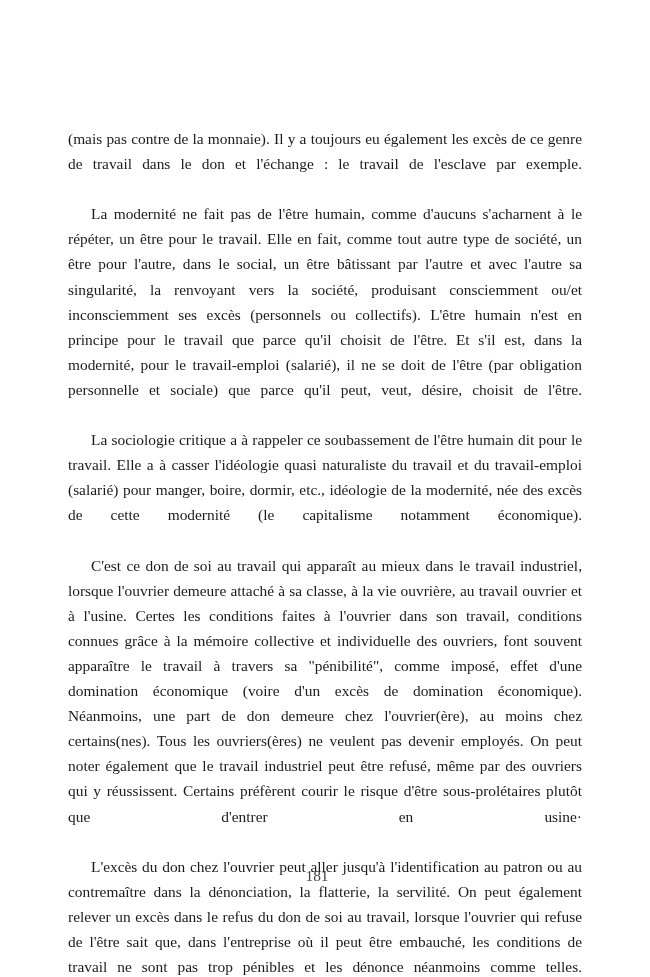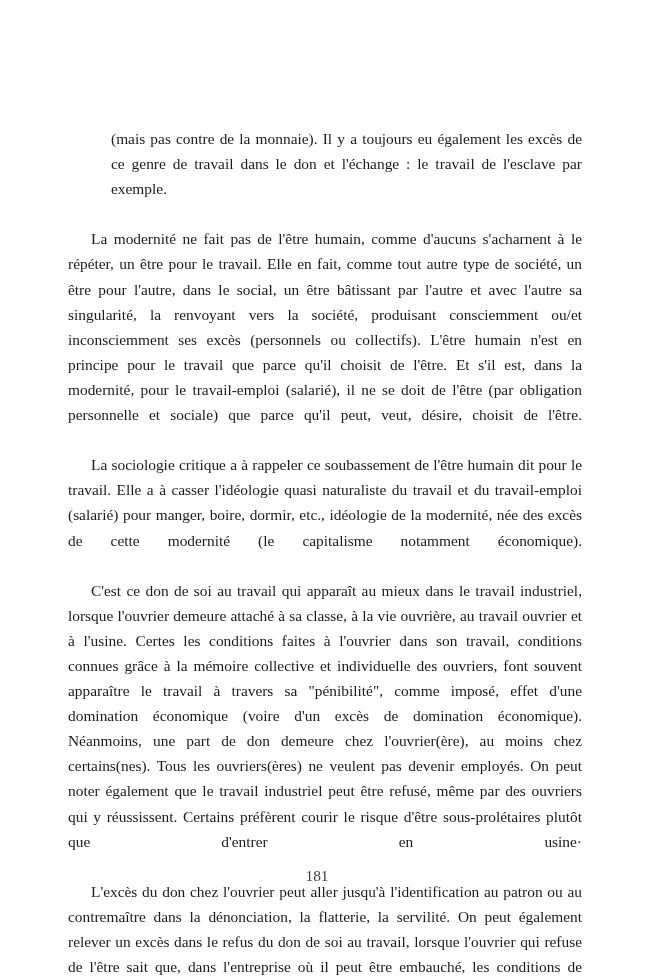--- a/index.html
+++ b/index.html
@@ -35,21 +35,20 @@
     text-align: justify;
     text-justify: inter-word;
     text-indent: 23px;
     hyphens: none;
     -webkit-hyphens: none;
     word-spacing: 0.1px;
   }
 
   .para.no-indent {
     text-indent: 0;
-    margin-left: 43px;
   }
 
   
   .para:after {
     content: "";
     display: inline-block;
     width: 100%;
   }
 
   #page-number {

